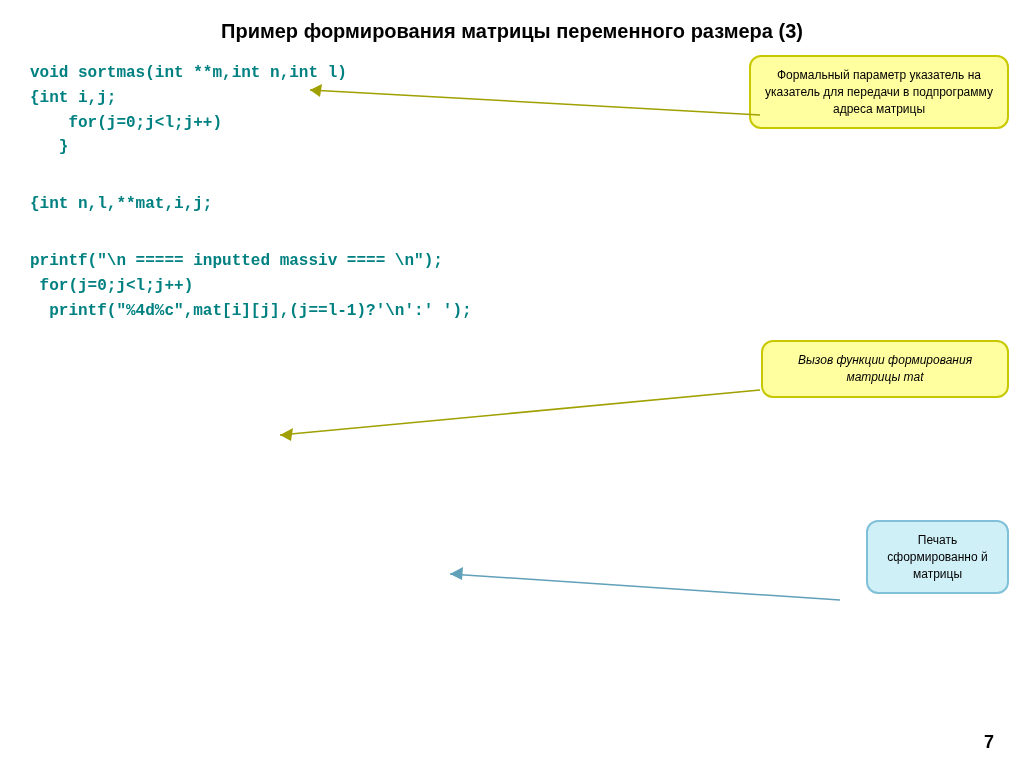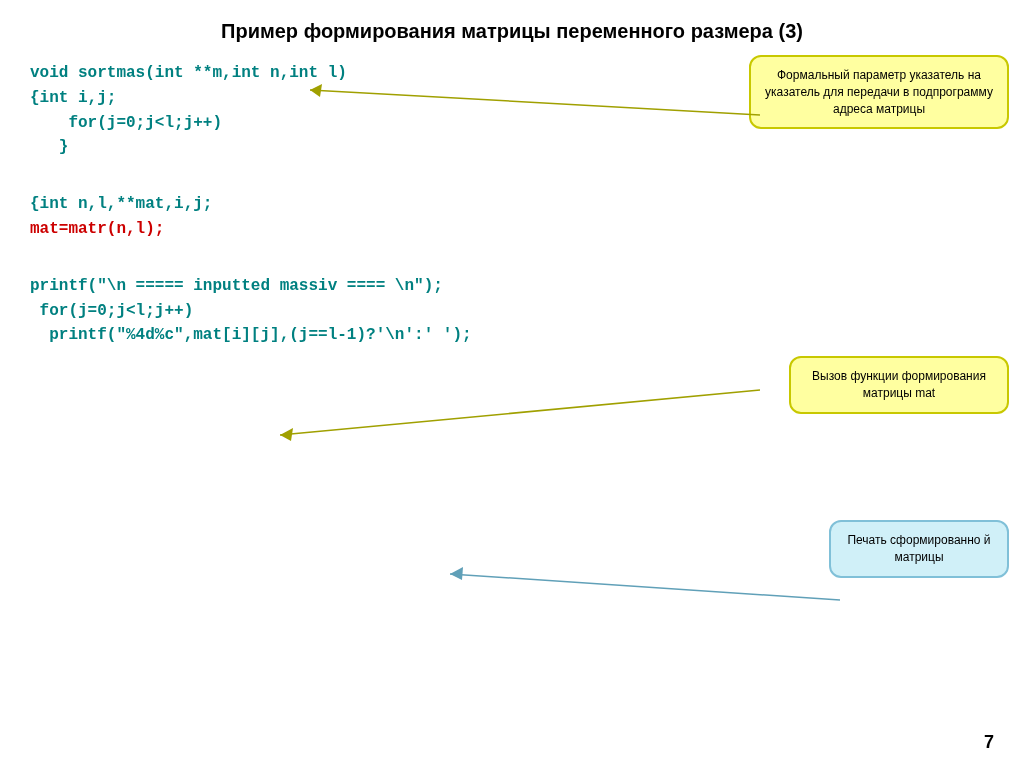--- a/index.html
+++ b/index.html
@@ -95,44 +95,43 @@
 
     <span class="code-line kw">void sortmas(<span style="color:#008080;font-weight:bold;">int **m,int n,int l)</span></span>
     <span class="code-line kw">{int i,j;</span>
     <span class="code-line kw">    for(j=0;j&lt;l;j++)</span>
     <span class="code-line kw">   }</span>
 
     <div class="spacer"></div>
     <div class="spacer"></div>
 
     <span class="code-line kw">{int n,l,**mat,i,j;</span>
-    <span class="code-line red">mat=matr(n,l);</span>
 
     <div class="spacer"></div>
     <div class="spacer"></div>
 
     <span class="code-line kw">printf("\n ===== inputted massiv ==== \n");</span>
     <span class="code-line kw"> for(j=0;j&lt;l;j++)</span>
     <span class="code-line kw">  printf("%4d%c",mat[i][j],(j==l-1)?'\n':' ');</span>
 
   </div>
 
   <div class="callout" style="top: 55px; right: 15px; width: 260px;">
     <span>Формальный параметр указатель на
 указатель для передачи в
 подпрограмму адреса матрицы</span>
   </div>
 
-  <div class="callout" style="top: 356px; right: 15px; width: 220px;">
+  <div class="callout" style="top: 340px; right: 15px; width: 248px; font-style: italic;">
     <span>Вызов функции
 формирования матрицы
 mat</span>
   </div>
 
-  <div class="callout callout-blue" style="top: 520px; right: 15px; width: 180px;">
+  <div class="callout callout-blue" style="top: 520px; right: 15px; width: 143px;">
     <span>Печать
 сформированно
 й матрицы</span>
   </div>
 
   <svg class="arrows-svg">
 
     <line x1="760" y1="115" x2="310" y2="90" stroke="#a0a000" stroke-width="1.5"></line>
     <polygon points="310,90 322,84 320,97" fill="#a0a000"></polygon>
 

